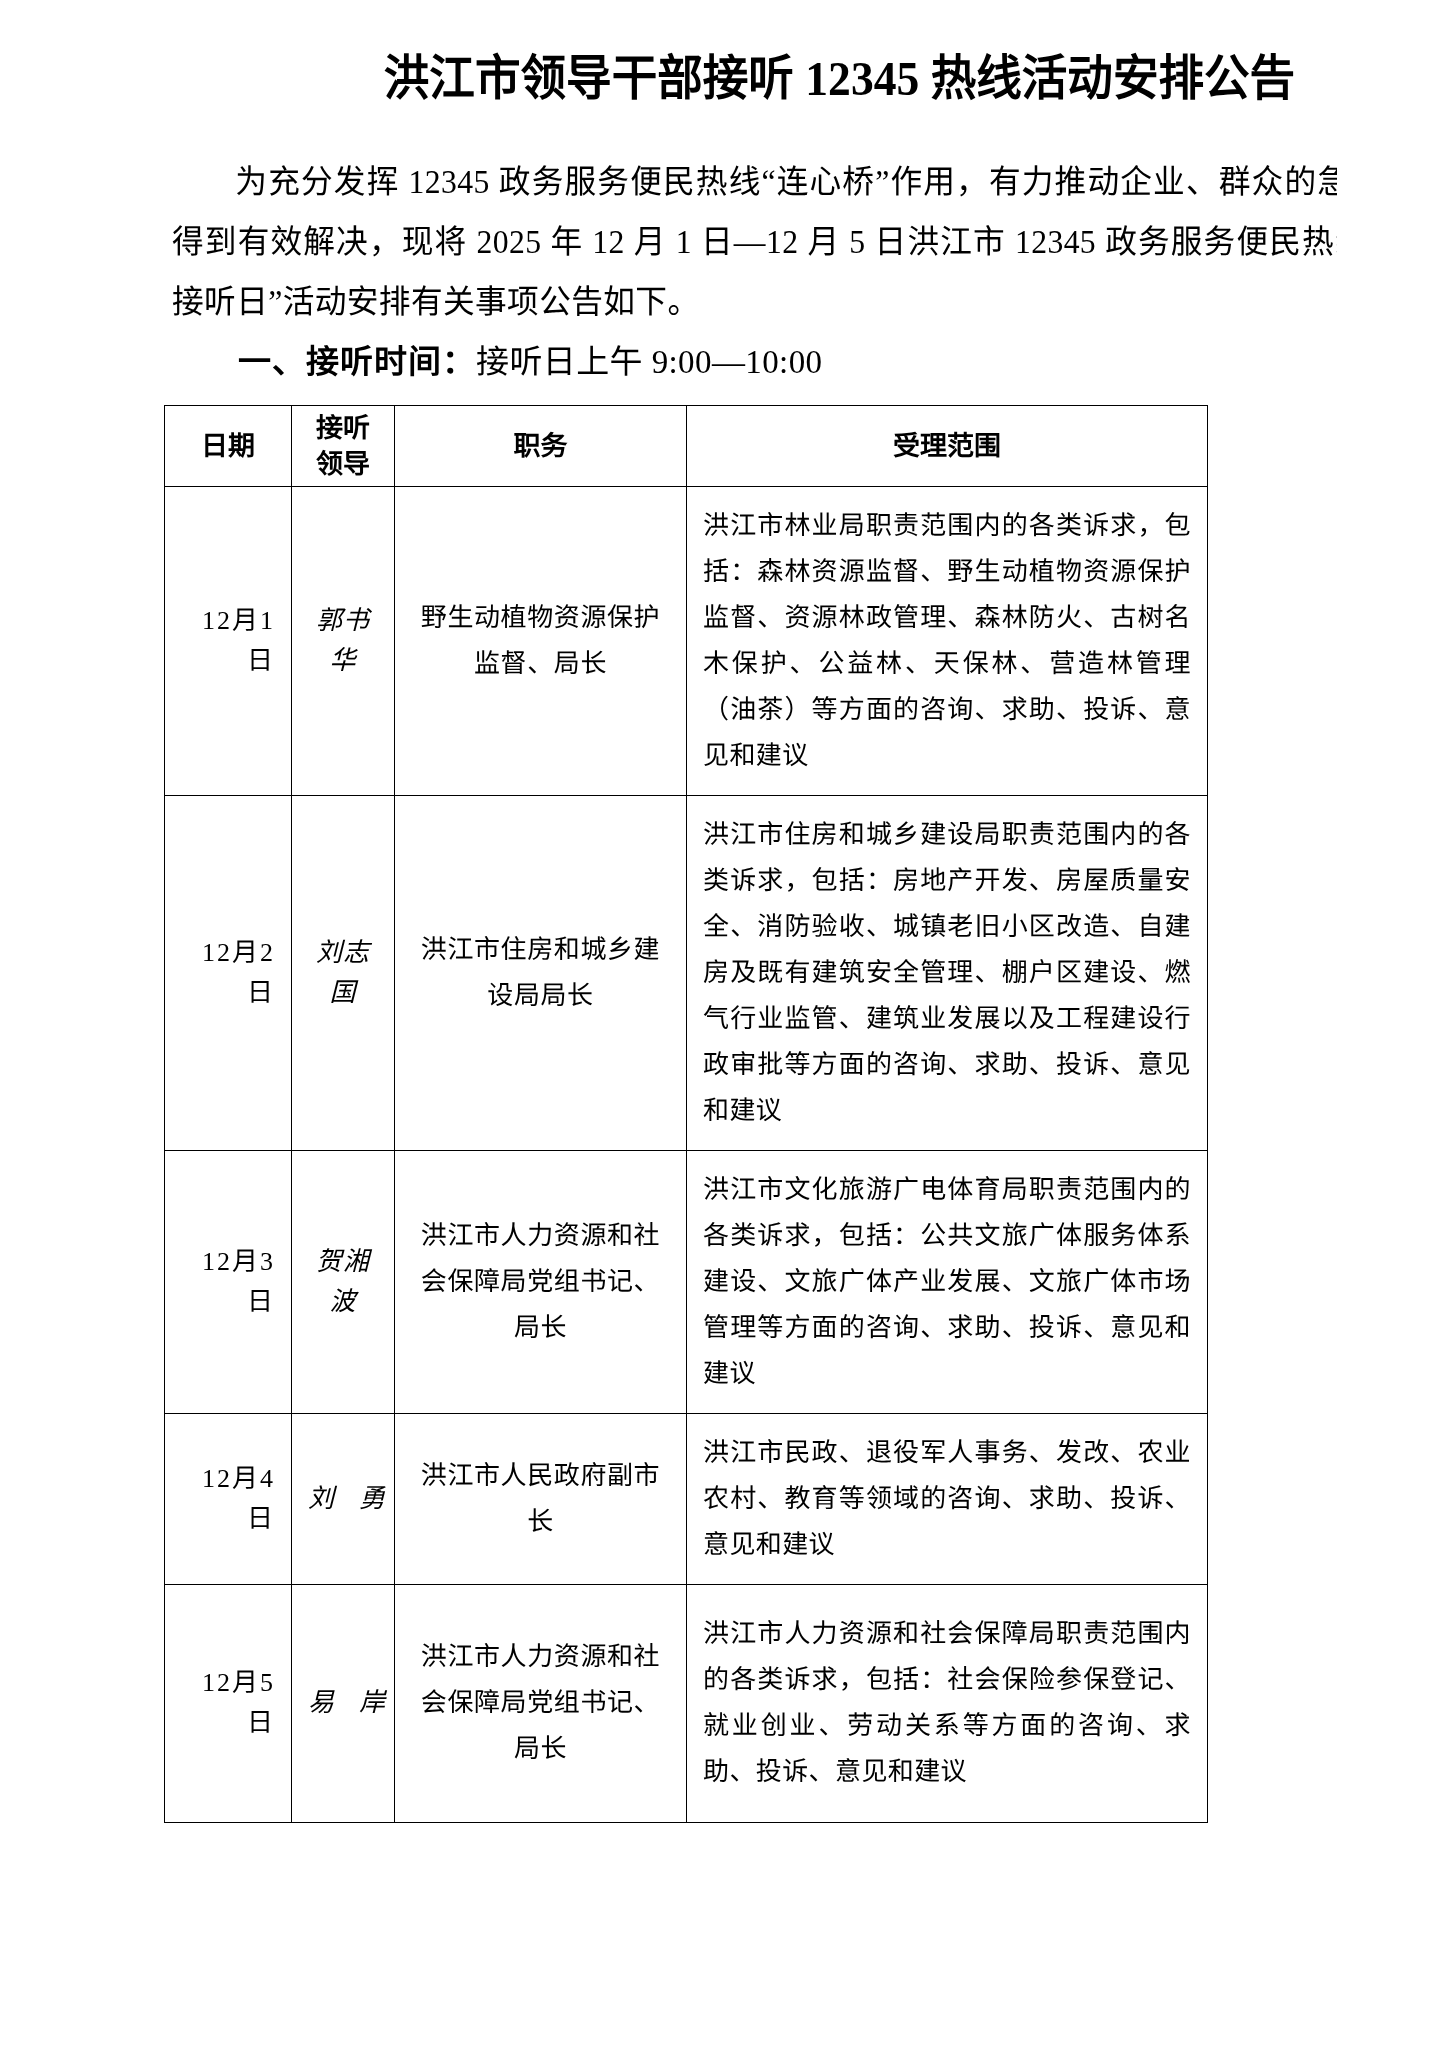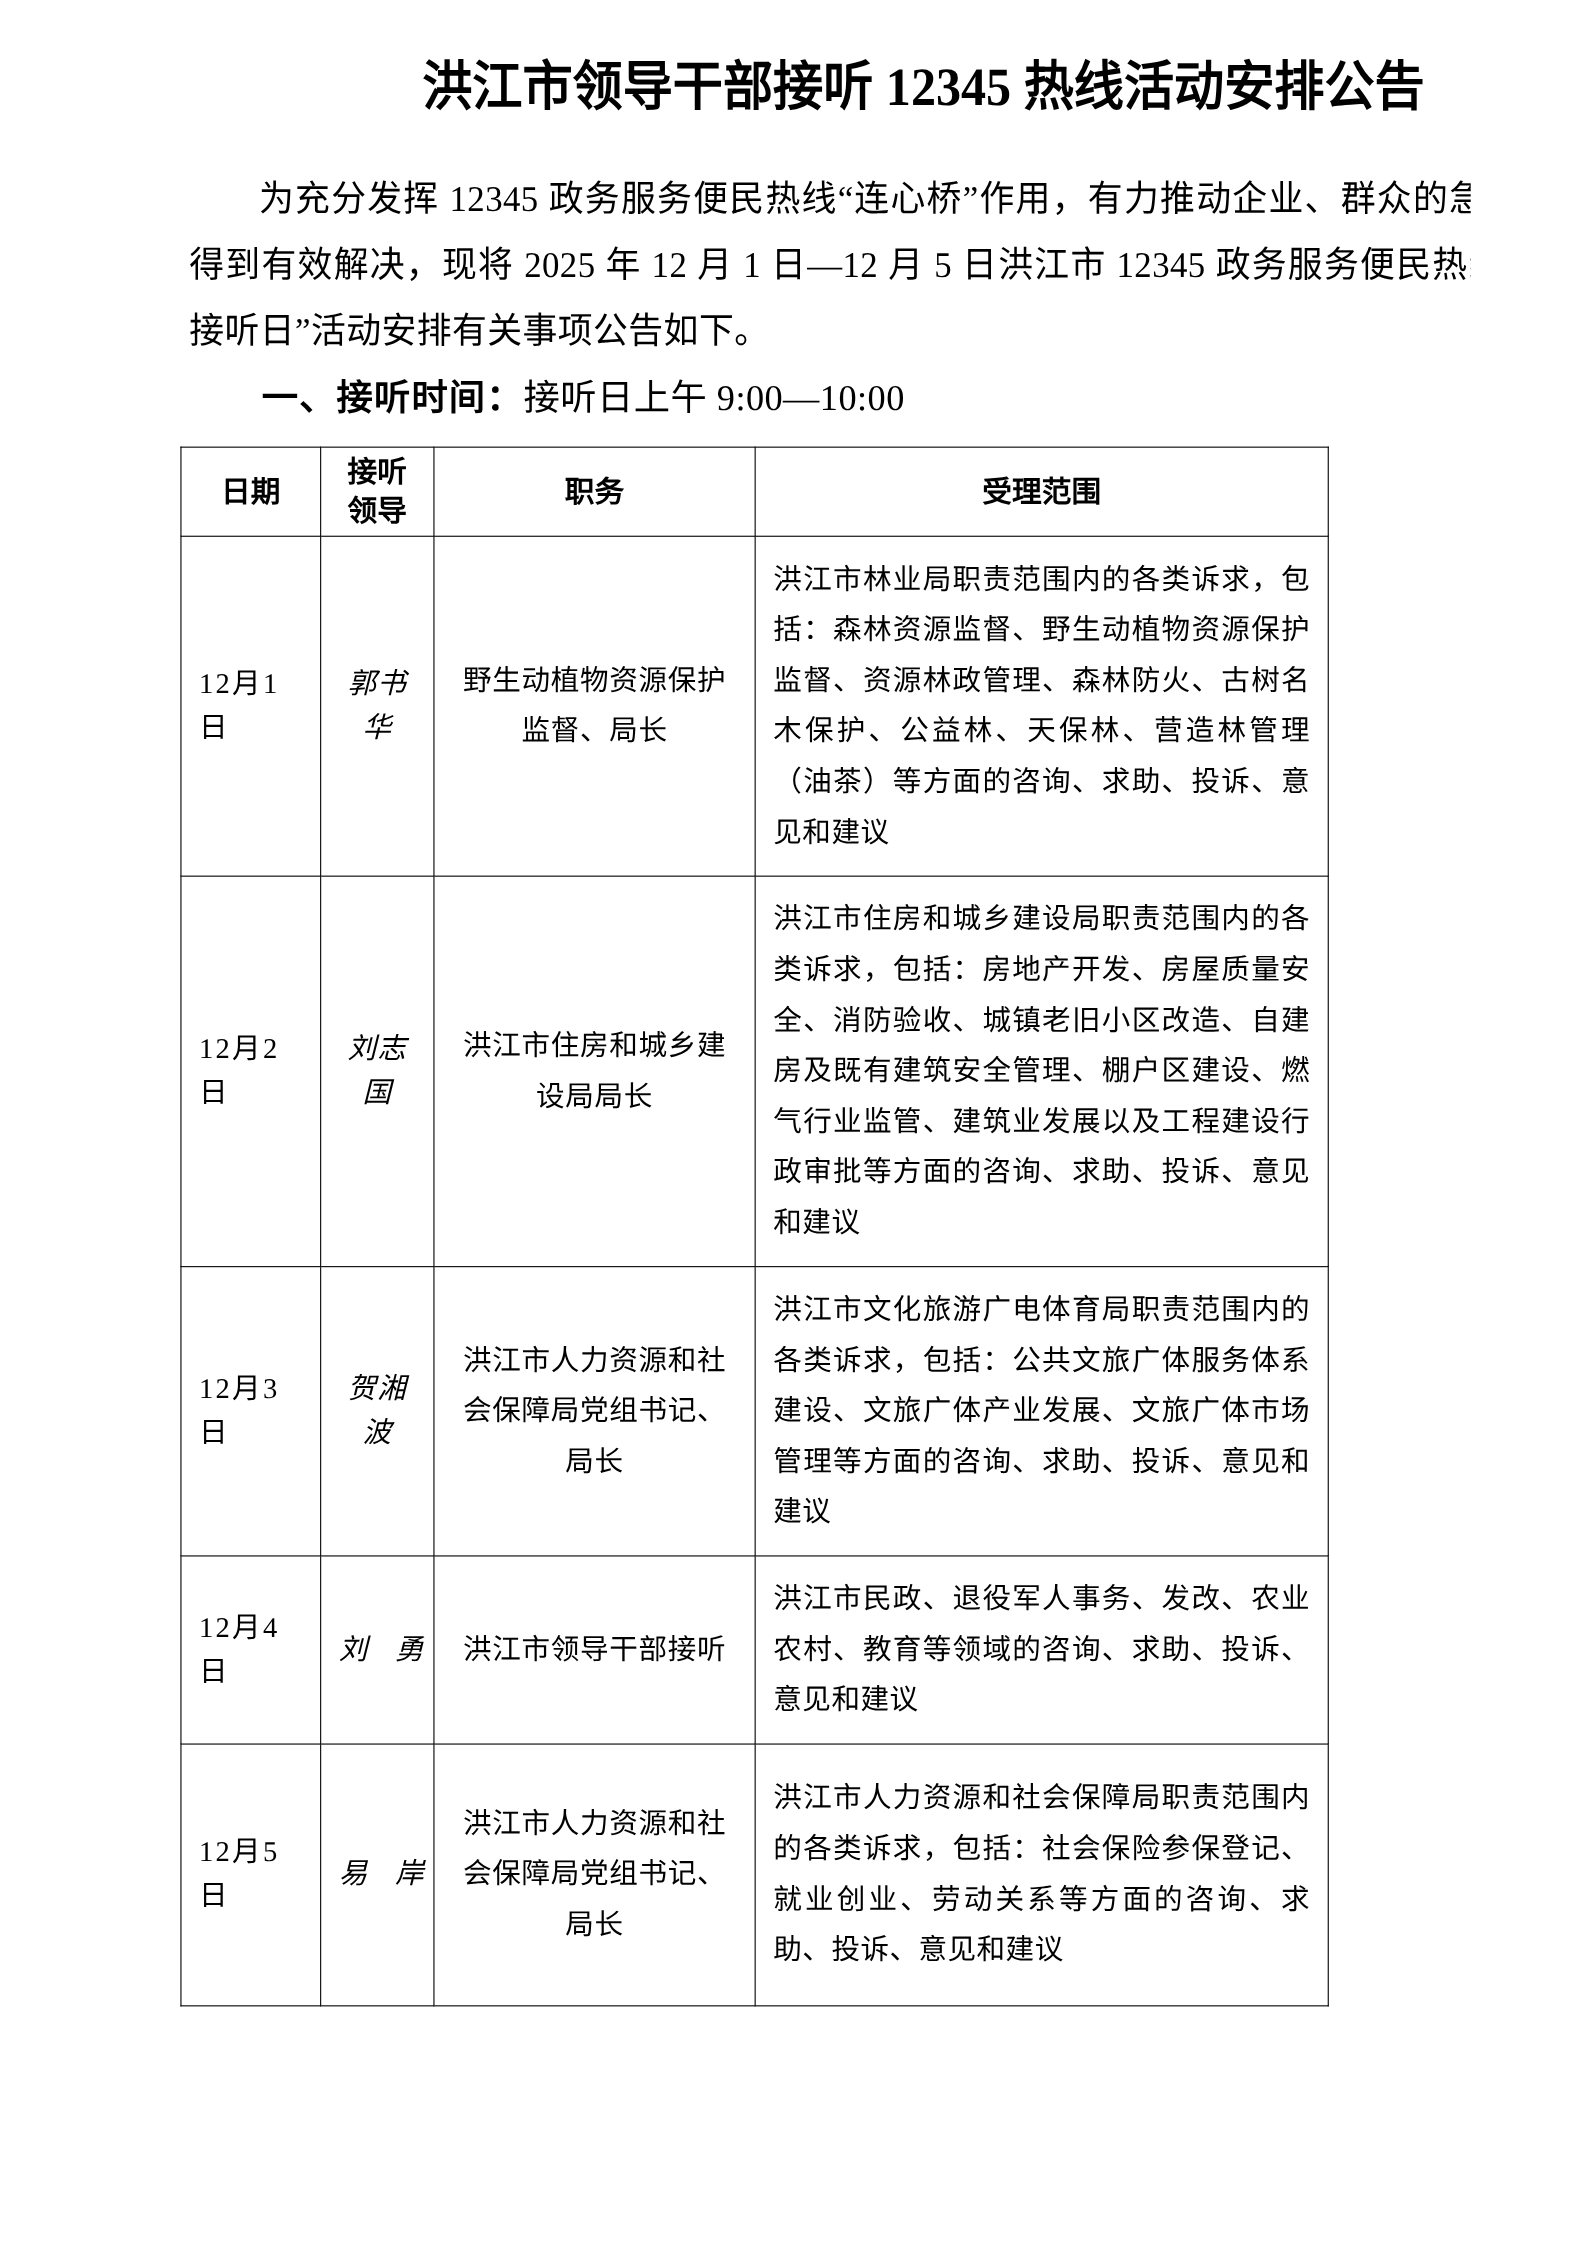--- a/index.html
+++ b/index.html
@@ -125,21 +125,21 @@
 
   .col-date    { width: 127px; }
   .col-leader  { width: 103px; }
   .col-post    { width: 292px; }
   .col-scope   { width: 521px; }
 
   td.cell-date {
     font-family: "Liberation Serif", "DejaVu Serif", serif;
     font-size: 26px;
     line-height: 40px;
-    text-align: left;
+    text-align: right;
     letter-spacing: 2px;
   }
 
   td.cell-leader {
     font-family: "Liberation Serif", "DejaVu Serif", serif;
     font-size: 26px;
     line-height: 40px;
     text-align: center;
     letter-spacing: 1px;
     font-style: italic;
@@ -247,21 +247,21 @@
           <tr class="r3">
             <td class="cell-date">12月3日</td>
             <td class="cell-leader">贺湘波</td>
             <td class="cell-post">洪江市人力资源和社会保障局党组书记、局长</td>
             <td class="cell-scope">洪江市文化旅游广电体育局职责范围内的各类诉求，包括：公共文旅广体服务体系建设、文旅广体产业发展、文旅广体市场管理等方面的咨询、求助、投诉、意见和建议</td>
           </tr>
 
           <tr class="r4">
             <td class="cell-date">12月4日</td>
             <td class="cell-leader spaced"><span class="nm">刘勇</span></td>
-            <td class="cell-post">洪江市领导干部接听</td>
+            <td class="cell-post">洪江市人民政府副市长</td>
             <td class="cell-scope">洪江市民政、退役军人事务、发改、农业农村、教育等领域的咨询、求助、投诉、意见和建议</td>
           </tr>
 
           <tr class="r5">
             <td class="cell-date">12月5日</td>
             <td class="cell-leader spaced"><span class="nm">易岸</span></td>
             <td class="cell-post">洪江市人力资源和社会保障局党组书记、局长</td>
             <td class="cell-scope">洪江市人力资源和社会保障局职责范围内的各类诉求，包括：社会保险参保登记、就业创业、劳动关系等方面的咨询、求助、投诉、意见和建议</td>
           </tr>
 

